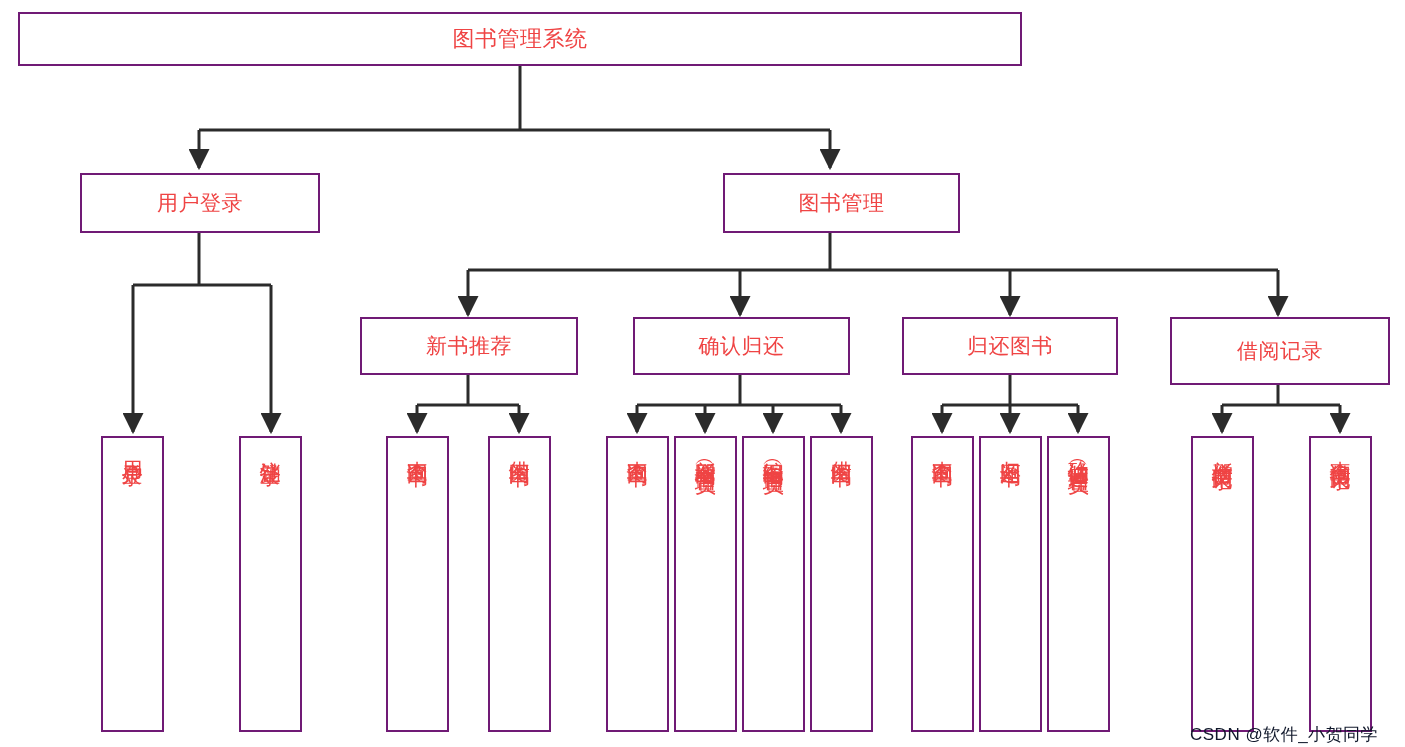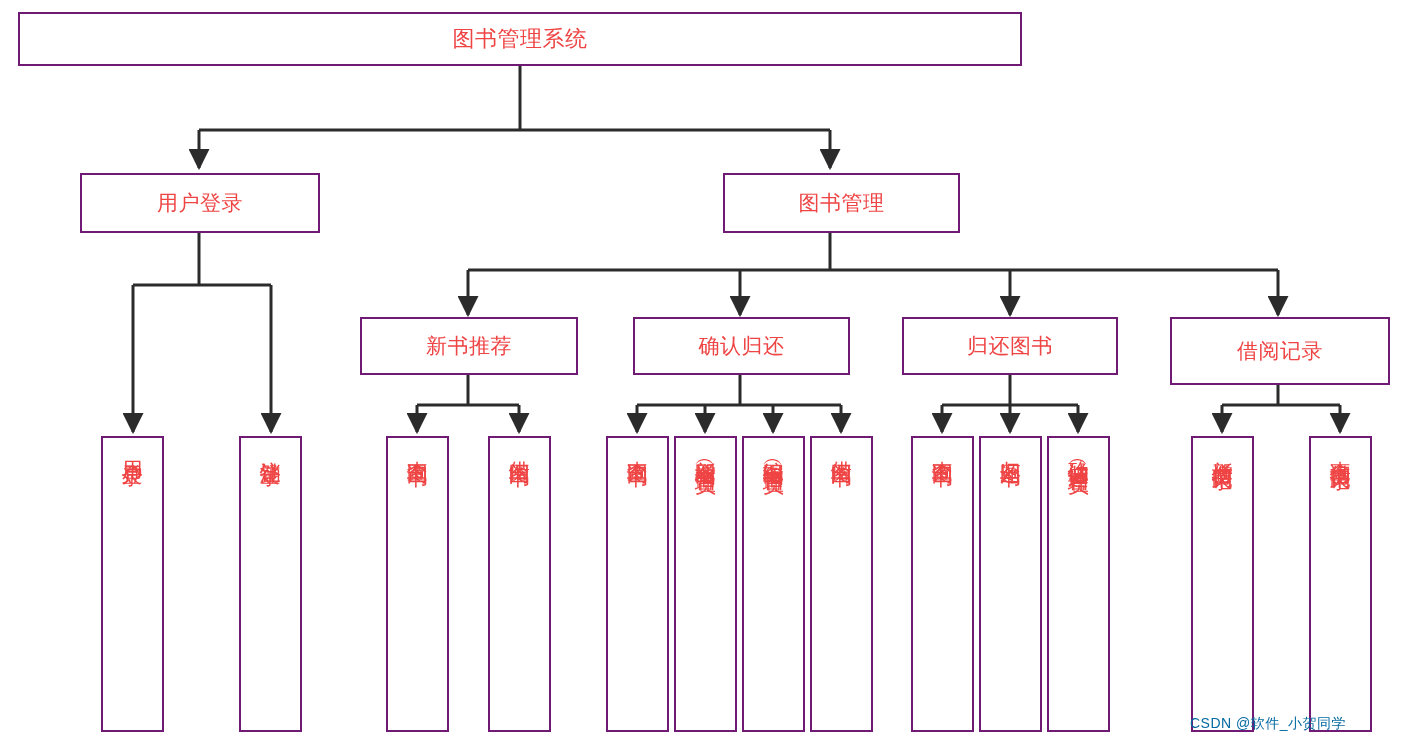--- a/index.html
+++ b/index.html
@@ -56,24 +56,25 @@
   .node.vert .label {
     writing-mode: vertical-rl;
     text-orientation: upright;
     font-size: 21px;
     line-height: 1.02;
     letter-spacing: 2px;
     white-space: nowrap;
   }
   .watermark {
     position: absolute;
-    font-size: 14px;
-    color: #0369a1;
+    font-size: 17px;
+    color: #0f172a;
     white-space: nowrap;
     letter-spacing: 0.5px;
+    margin-top: 8px;
   }
 </style>
 </head>
 <body>
 
 <div id="canvas">
 
   <svg id="wires" viewBox="0 0 1405 747" xmlns="http://www.w3.org/2000/svg">
     <defs>
       <marker id="arrow" viewBox="0 0 10 10" refX="9" refY="5" markerWidth="7" markerHeight="7" orient="auto-start-reverse">

